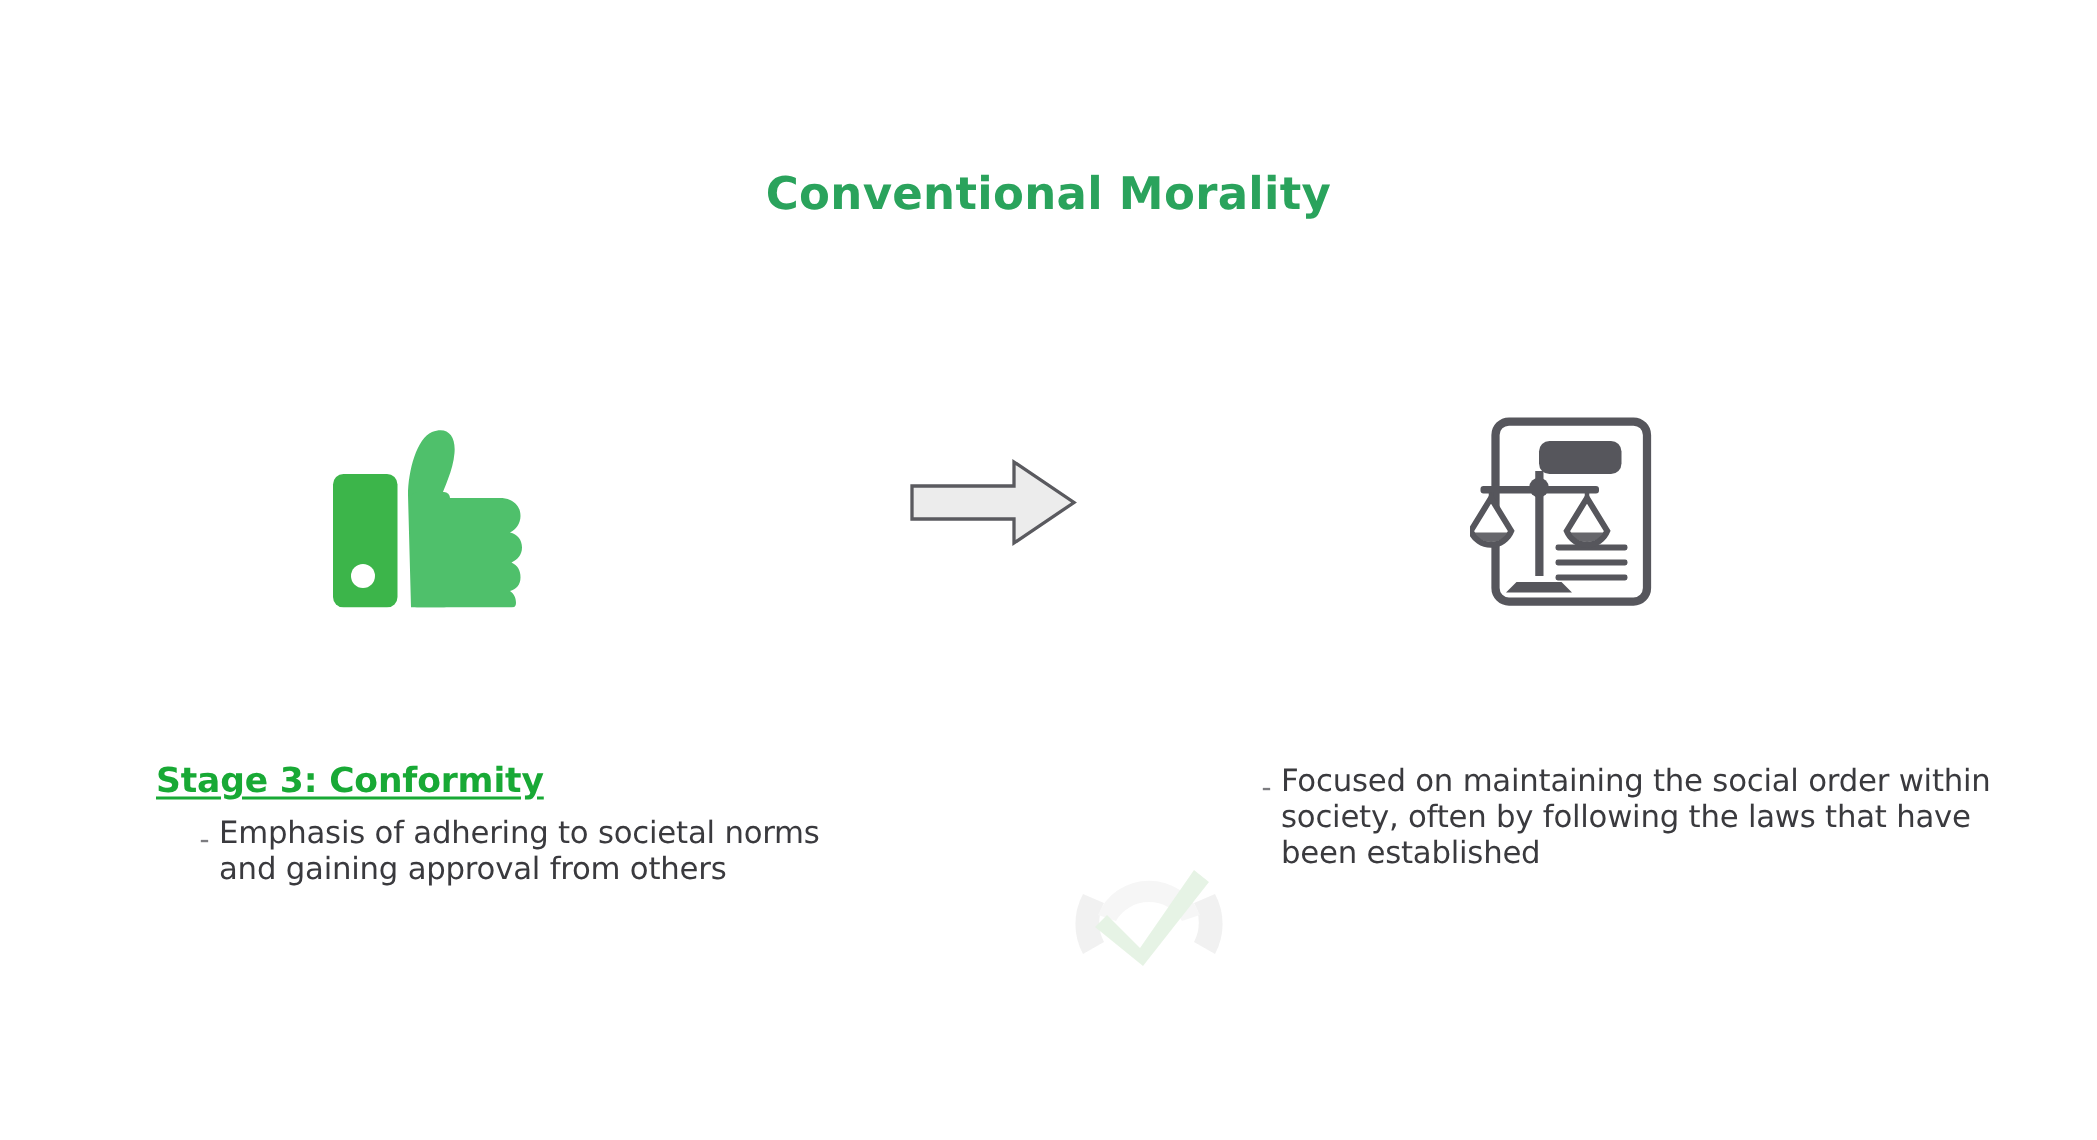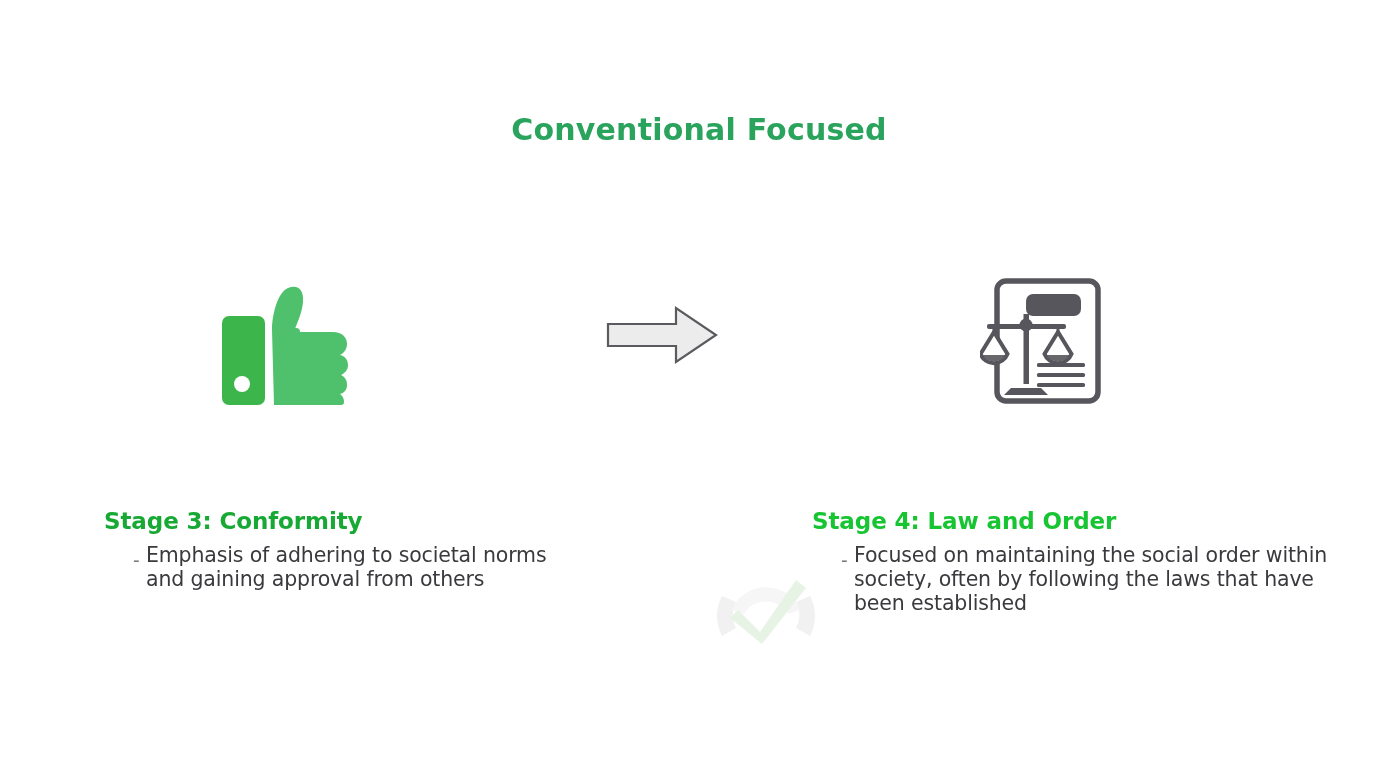--- a/index.html
+++ b/index.html
@@ -78,20 +78,21 @@
     position: absolute;
     top: 508px;
   }
   #column-left  { left: 104px; width: 470px; }
   #column-right { left: 812px; width: 545px; }
 
   .stage-heading {
     font-size: 23px;
     font-weight: bold;
     font-family: "DejaVu Sans", sans-serif;
+    text-decoration: underline;
     text-underline-offset: 3px;
     letter-spacing: -0.1px;
     margin: 0 0 9px 0;
     white-space: nowrap;
   }
   #stage3-heading { color: #18a935; }
   #stage4-heading { color: #17c431; }
 
   .bullet-row {
     display: flex;
@@ -114,21 +115,21 @@
     font-family: "DejaVu Sans", sans-serif;
     font-weight: normal;
     letter-spacing: -0.15px;
   }
 </style>
 </head>
 <body>
 
 <div id="slide">
 
-  <div id="slide-title">Conventional Focused</div>
+  <div id="slide-title">Conventional Morality</div>
 
   <div id="thumbs-up-icon">
     <svg viewBox="0 0 140 135" width="140" height="135" aria-hidden="true">
 
       <path d="M60 135 L58 60 C58 44 64 22 74 18 C84 14 90 20 89 32 C88 44 82 55 80 62
                L119 62 C128 62 133 67 133 74 C133 79 130 83 126 85
                C131 86 134 90 134 95 C134 100 131 103 127 105
                C131 107 133 110 133 115 C133 120 130 123 126 124
                C129 126 130 129 130 132 C130 134 129 135 127 135 Z" fill="#4fc06b"></path>
       <rect x="60" y="58" width="26" height="77" rx="4" fill="#4fc06b"></rect>
@@ -185,20 +186,19 @@
 
   <div class="column" id="column-left">
     <div class="stage-heading" id="stage3-heading">Stage 3: Conformity</div>
     <div class="bullet-row">
       <div class="bullet-dash">-</div>
       <div class="bullet-text">Emphasis of adhering to societal norms and gaining approval from others</div>
     </div>
   </div>
 
   <div class="column" id="column-right">
-    <div class="stage-heading" id="stage4-heading">Stage 4: Law and Order</div>
     <div class="bullet-row">
       <div class="bullet-dash">-</div>
       <div class="bullet-text">Focused on maintaining the social order within society, often by following the laws that have been established</div>
     </div>
   </div>
 
 </div>
 
 </body></html>

